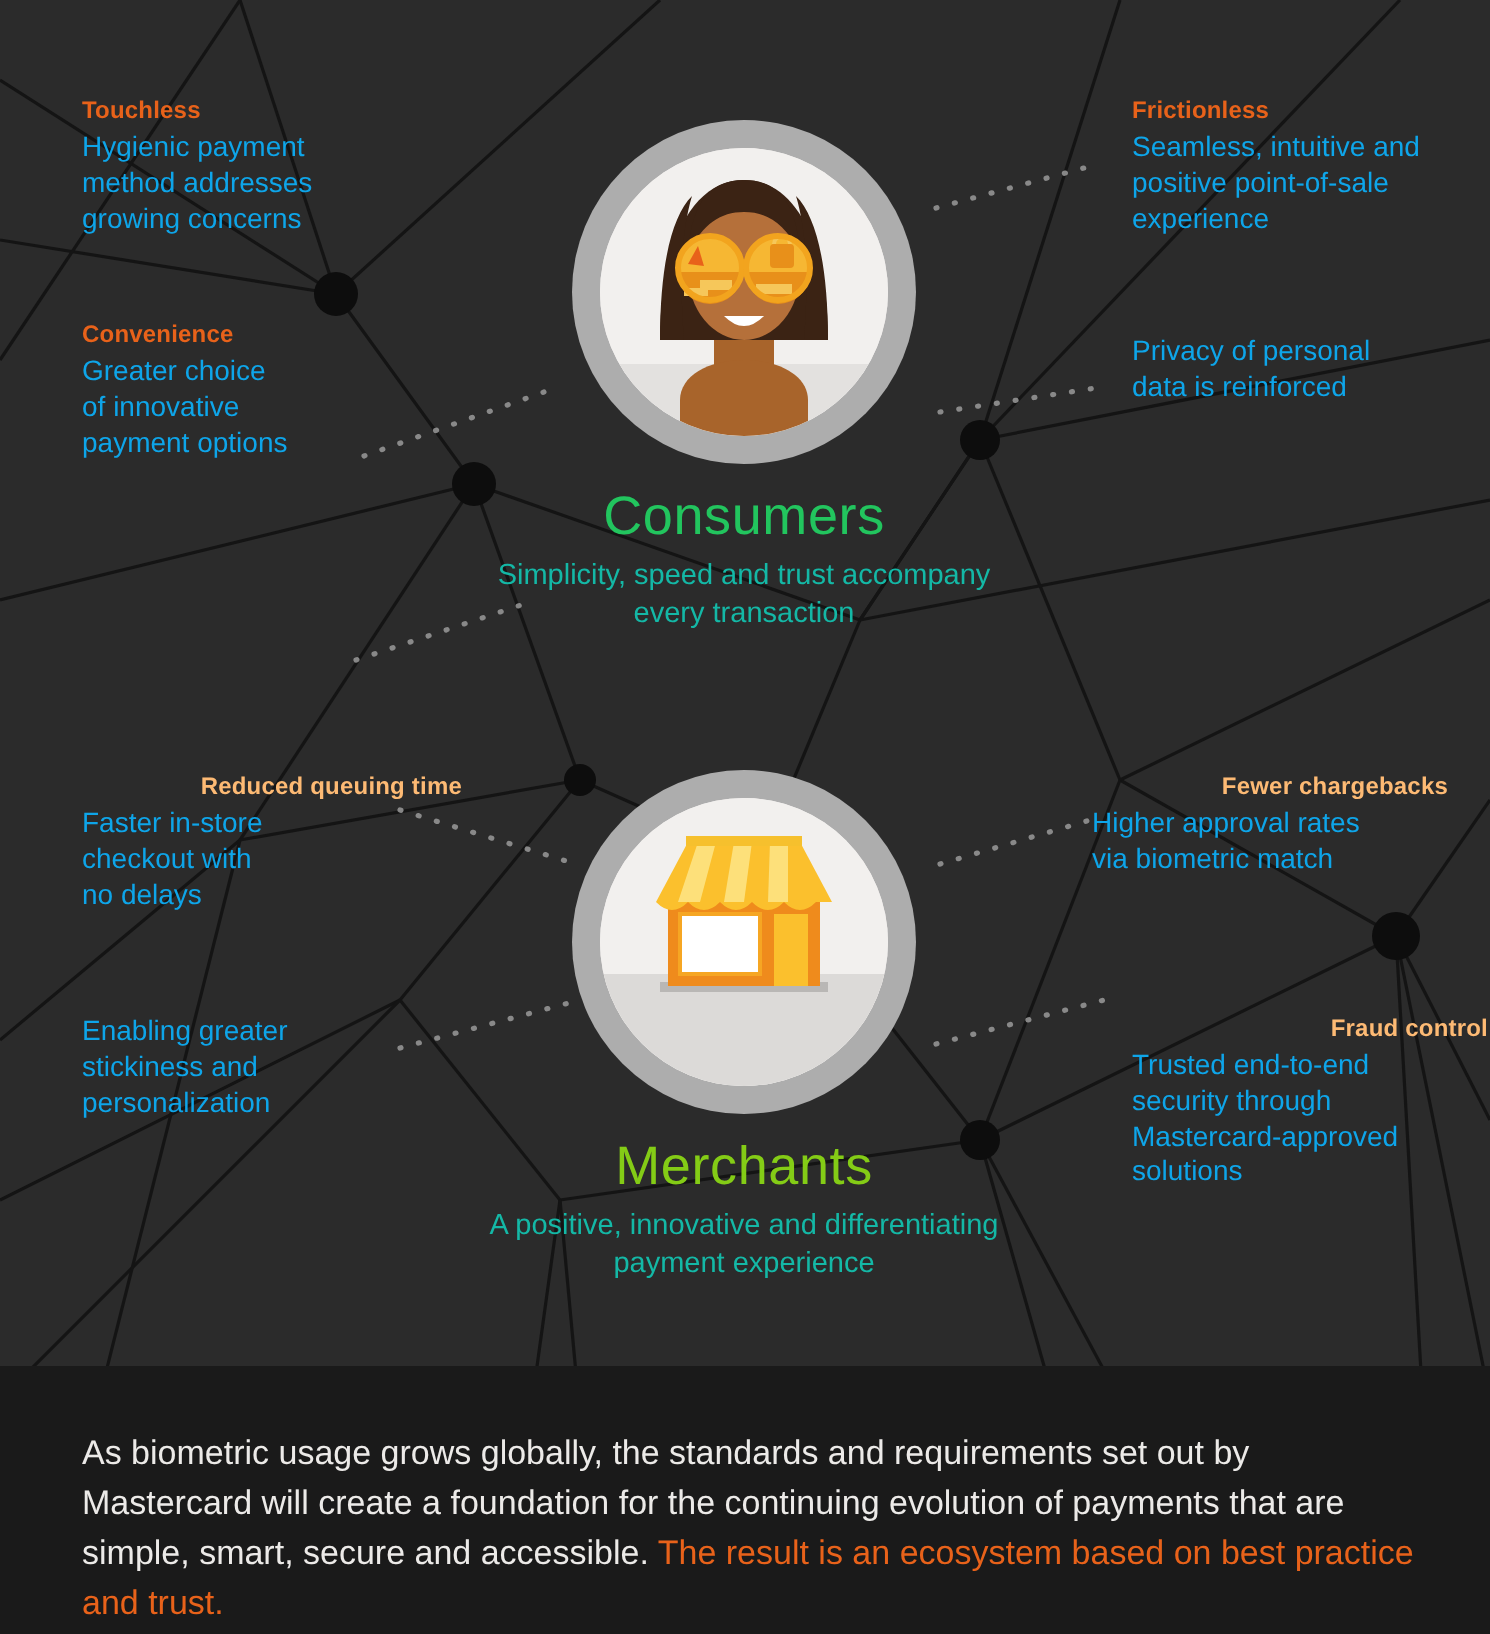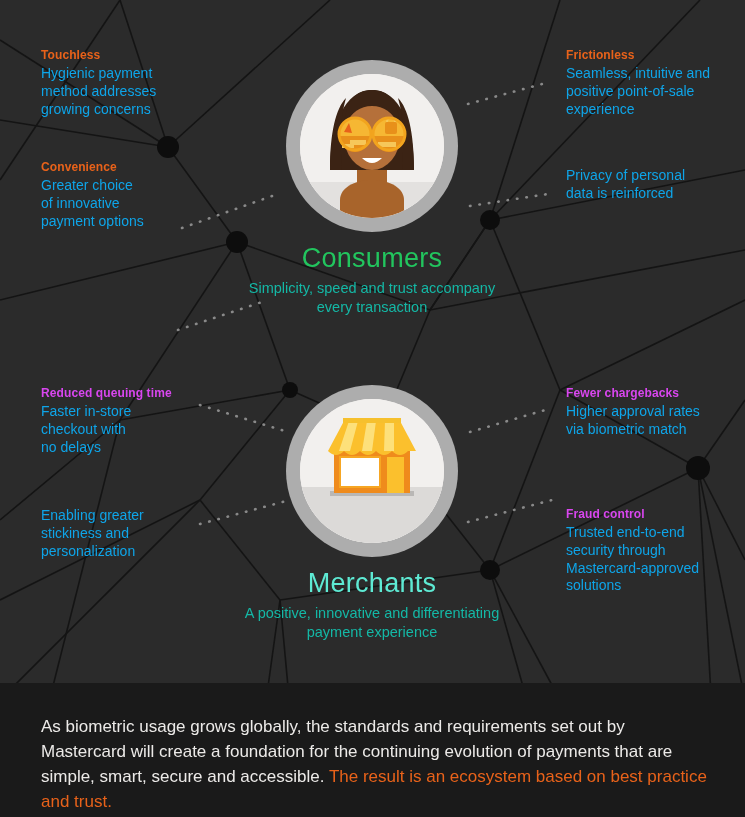--- a/index.html
+++ b/index.html
@@ -45,21 +45,21 @@
     margin-bottom: 2px;
     line-height: 1.25;
   }
   .callout .c-body {
     font-size: 14px;
     color: #0ea5e9;
     line-height: 1.27;
     white-space: pre-line;
   }
   .orange .c-title { color: #e8621a; }
-  .green  .c-title { color: #d946ef; }
+  .green  .c-title { color: #fdba74; text-align: right; }
 
   
   .group-head {
     position: absolute;
     width: 420px;
     text-align: center;
   }
   .group-head .g-title {
     font-size: 27px;
     line-height: 1.1;
@@ -67,21 +67,21 @@
     font-weight: normal;
   }
   .group-head .g-sub {
     font-size: 14.5px;
     color: #14b8a6;
     line-height: 1.32;
     margin-top: 5px;
     white-space: pre-line;
   }
   .orange-head .g-title { color: #22c55e; }
-  .green-head  .g-title { color: #5eead4; }
+  .green-head  .g-title { color: #84cc16; }
 
   
   .medallion {
     position: absolute;
     width: 172px;
     height: 172px;
     border-radius: 50%;
     background: #adadad;
     display: flex;
     align-items: center;
@@ -282,21 +282,21 @@
 checkout with
 no delays</div>
   </div>
 
   <div class="callout green" style="left:41px; top:507px;">
     <div class="c-body">Enabling greater
 stickiness and
 personalization</div>
   </div>
 
-  <div class="callout green" style="left:566px; top:386px; width:178px;">
+  <div class="callout green" style="left:546px; top:386px; width:178px;">
     <div class="c-title">Fewer chargebacks</div>
     <div class="c-body">Higher approval rates
 via biometric match</div>
   </div>
 
   <div class="callout green" style="left:566px; top:507px; width:178px;">
     <div class="c-title">Fraud control</div>
     <div class="c-body">Trusted end-to-end
 security through
 Mastercard-approved

